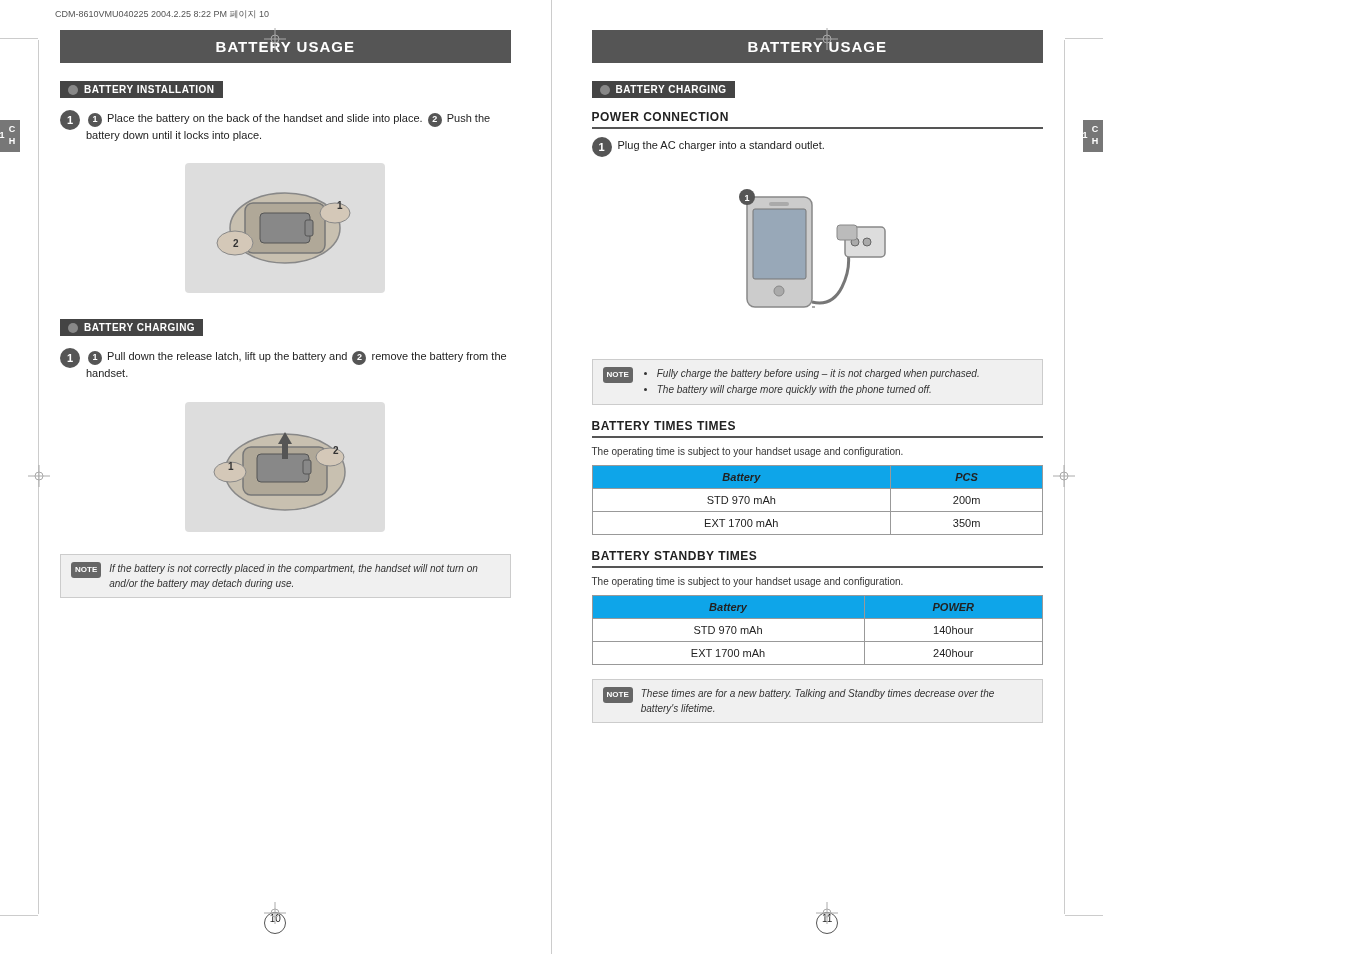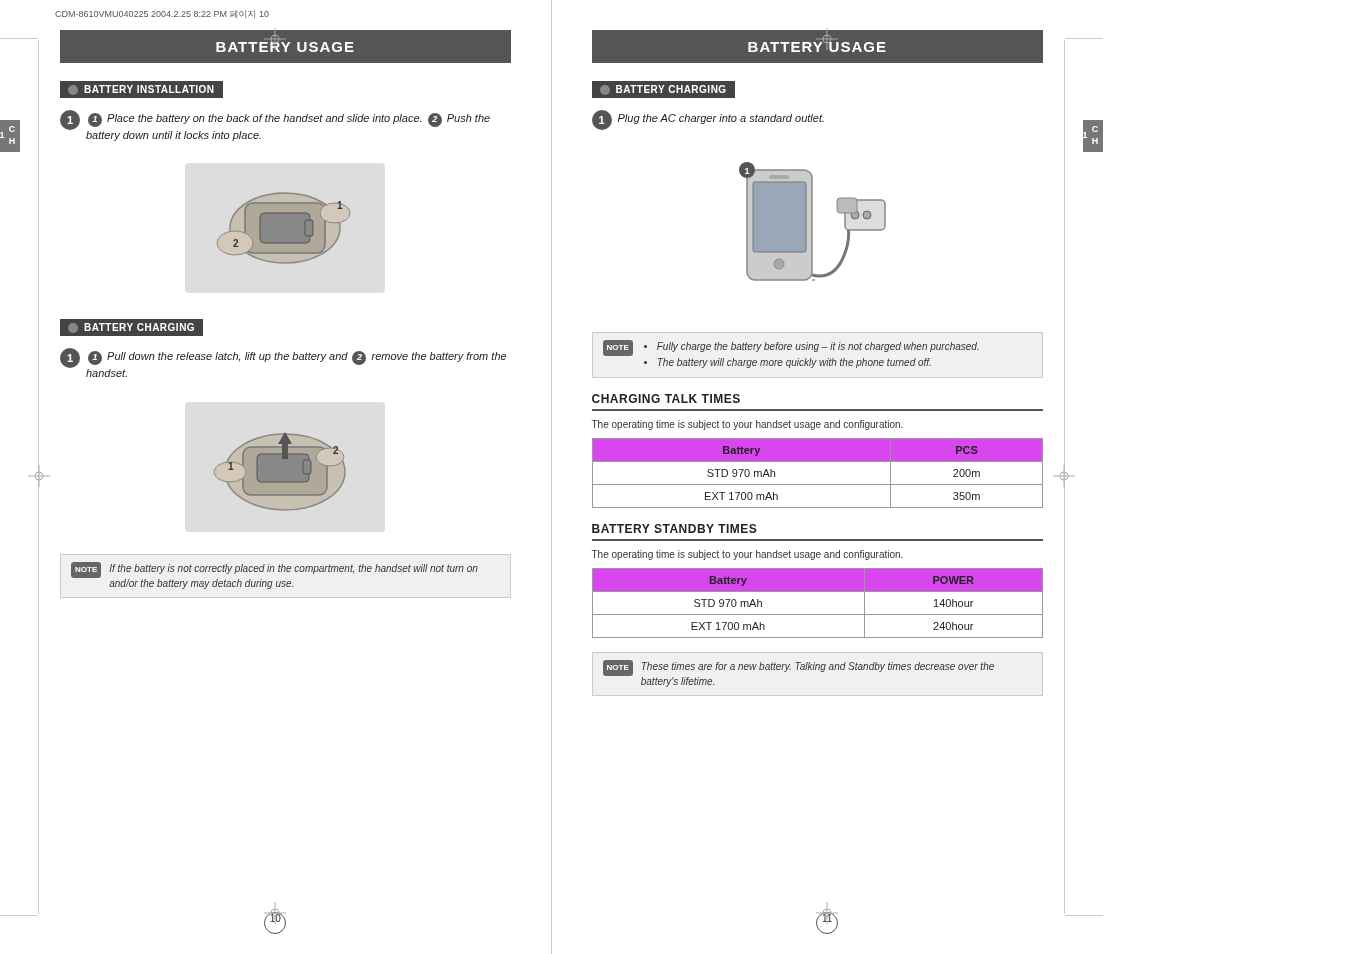--- a/index.html
+++ b/index.html
@@ -90,21 +90,20 @@
 
     .step-row {
       display: flex;
       align-items: flex-start;
       margin-bottom: 10px;
     }
 
     .step-text {
       font-size: 11px;
       line-height: 1.5;
-      font-style: italic;
     }
 
     
     .note-box {
       background: #f0f0f0;
       border: 1px solid #ccc;
       padding: 6px 10px;
       font-size: 10px;
       font-style: italic;
       color: #333;
@@ -163,22 +162,23 @@
       margin-top: 8px;
       margin-bottom: 14px;
       font-size: 11px;
     }
     .data-table th, .data-table td {
       border: 1px solid #999;
       padding: 5px 10px;
       text-align: center;
     }
     .data-table th {
-      background: #d946ef;
-      font-weight: bold;
+      background: #0ea5e9;
+      font-weight: bold;
+      font-style: italic;
     }
 
     .section-title-underline {
       font-size: 12px;
       font-weight: bold;
       border-bottom: 2px solid #555;
       padding-bottom: 3px;
       margin-bottom: 8px;
       letter-spacing: 0.5px;
     }
@@ -429,20 +429,21 @@
     </div>
 
     <div class="page-header">BATTERY USAGE</div>
 
     <div style="margin-bottom:10px;">
       <div class="section-label">
         <span class="section-dot"></span>
         <span>BATTERY CHARGING</span>
       </div>
 
+      <div class="section-title-underline">POWER CONNECTION</div>
 
       <div class="step-row">
         <div class="step-circle">1</div>
         <div class="step-text">Plug the AC charger into a standard outlet.</div>
       </div>
 
       
       <div style="text-align:center;">
         <svg class="charging-img" viewBox="0 0 200 180">
 
@@ -474,21 +475,21 @@
         <div>
           <ul class="sub-note-list">
             <li>Fully charge the battery before using – it is not charged when purchased.</li>
             <li>The battery will charge more quickly with the phone turned off.</li>
           </ul>
         </div>
       </div>
     </div>
 
     <div style="margin-top:14px;">
-      <div class="section-title-underline">CHARGING TALK TIMES</div>
+      <div class="section-title-underline">BATTERY TIMES TIMES</div>
       <div style="font-size:10px;margin-bottom:6px;color:#333;">The operating time is subject to your handset usage and configuration.</div>
       <table class="data-table">
         <thead>
           <tr>
             <th>Battery</th>
             <th>PCS</th>
           </tr>
         </thead>
         <tbody>
           <tr>

